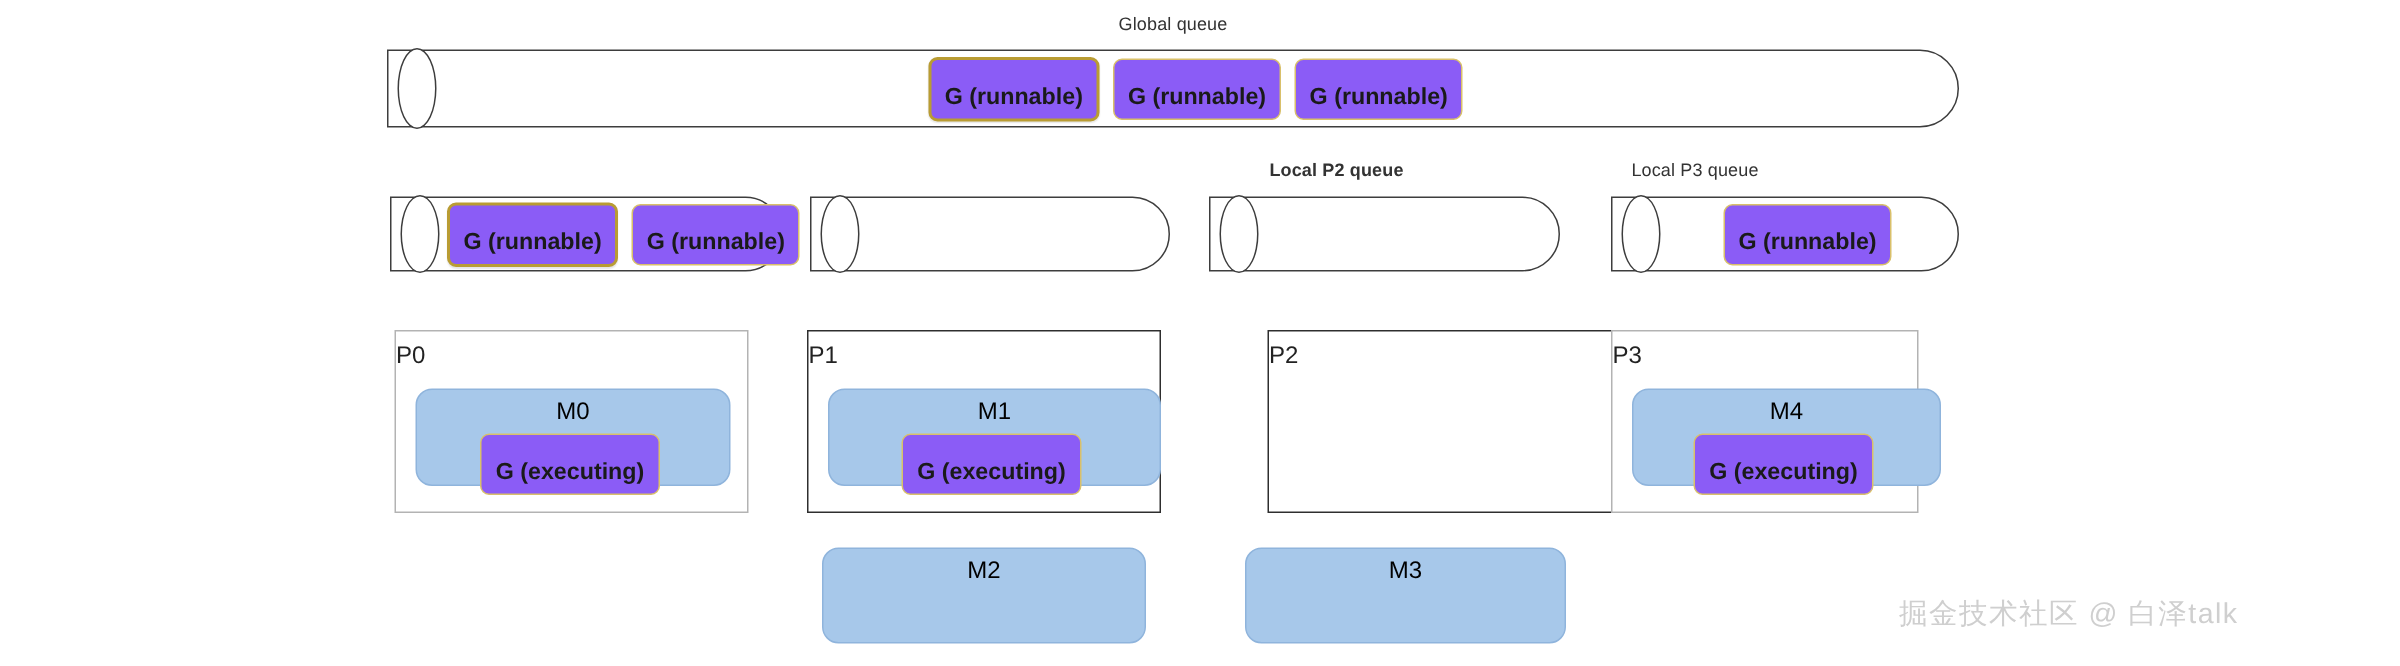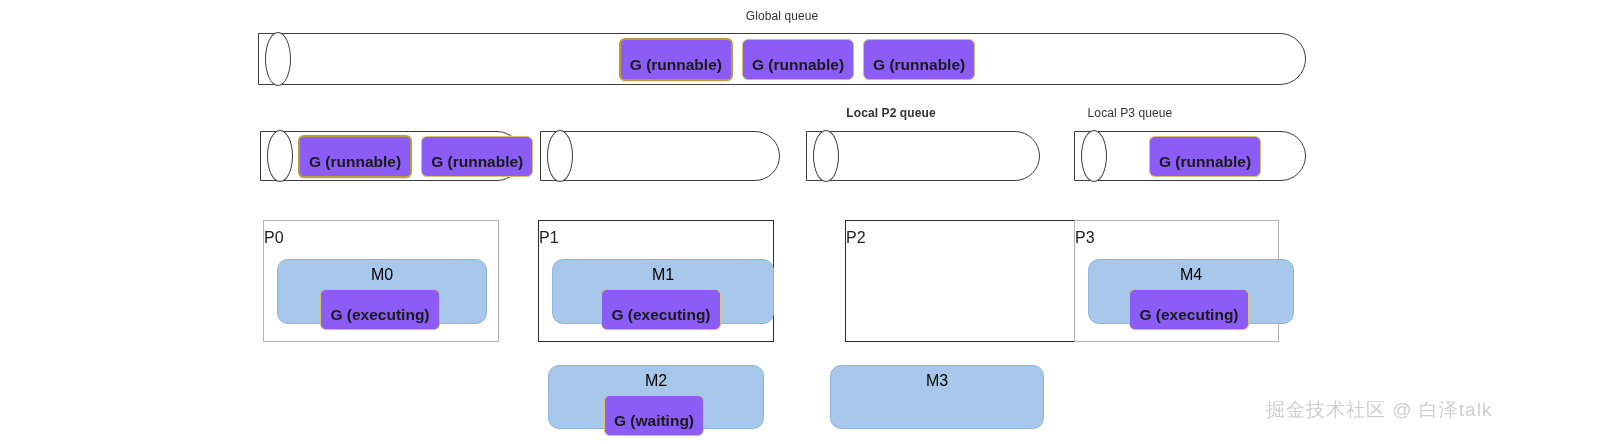--- a/index.html
+++ b/index.html
@@ -216,23 +216,20 @@
     <div class="m-box" style="left:13px; top:38px; width:206px; height:65px;">
       <div class="m-label">M4</div>
       <div class="m-g-slot">
         <div class="g-chip">G (executing)</div>
       </div>
     </div>
   </div>
 
   <div class="m-box" style="left:548px; top:365px; width:216px; height:64px;">
     <div class="m-label">M2</div>
-    <div class="m-g-slot">
-      <div class="g-chip">G (waiting)</div>
-    </div>
   </div>
 
   <div class="m-box" style="left:814px; top:365px; width:214px; height:64px;margin-left:16px;">
     <div class="m-label">M3</div>
   </div>
 
   <div class="watermark" style="left:1266px; top:398px;">掘金技术社区 @ 白泽talk</div>
 
 </div>
 

